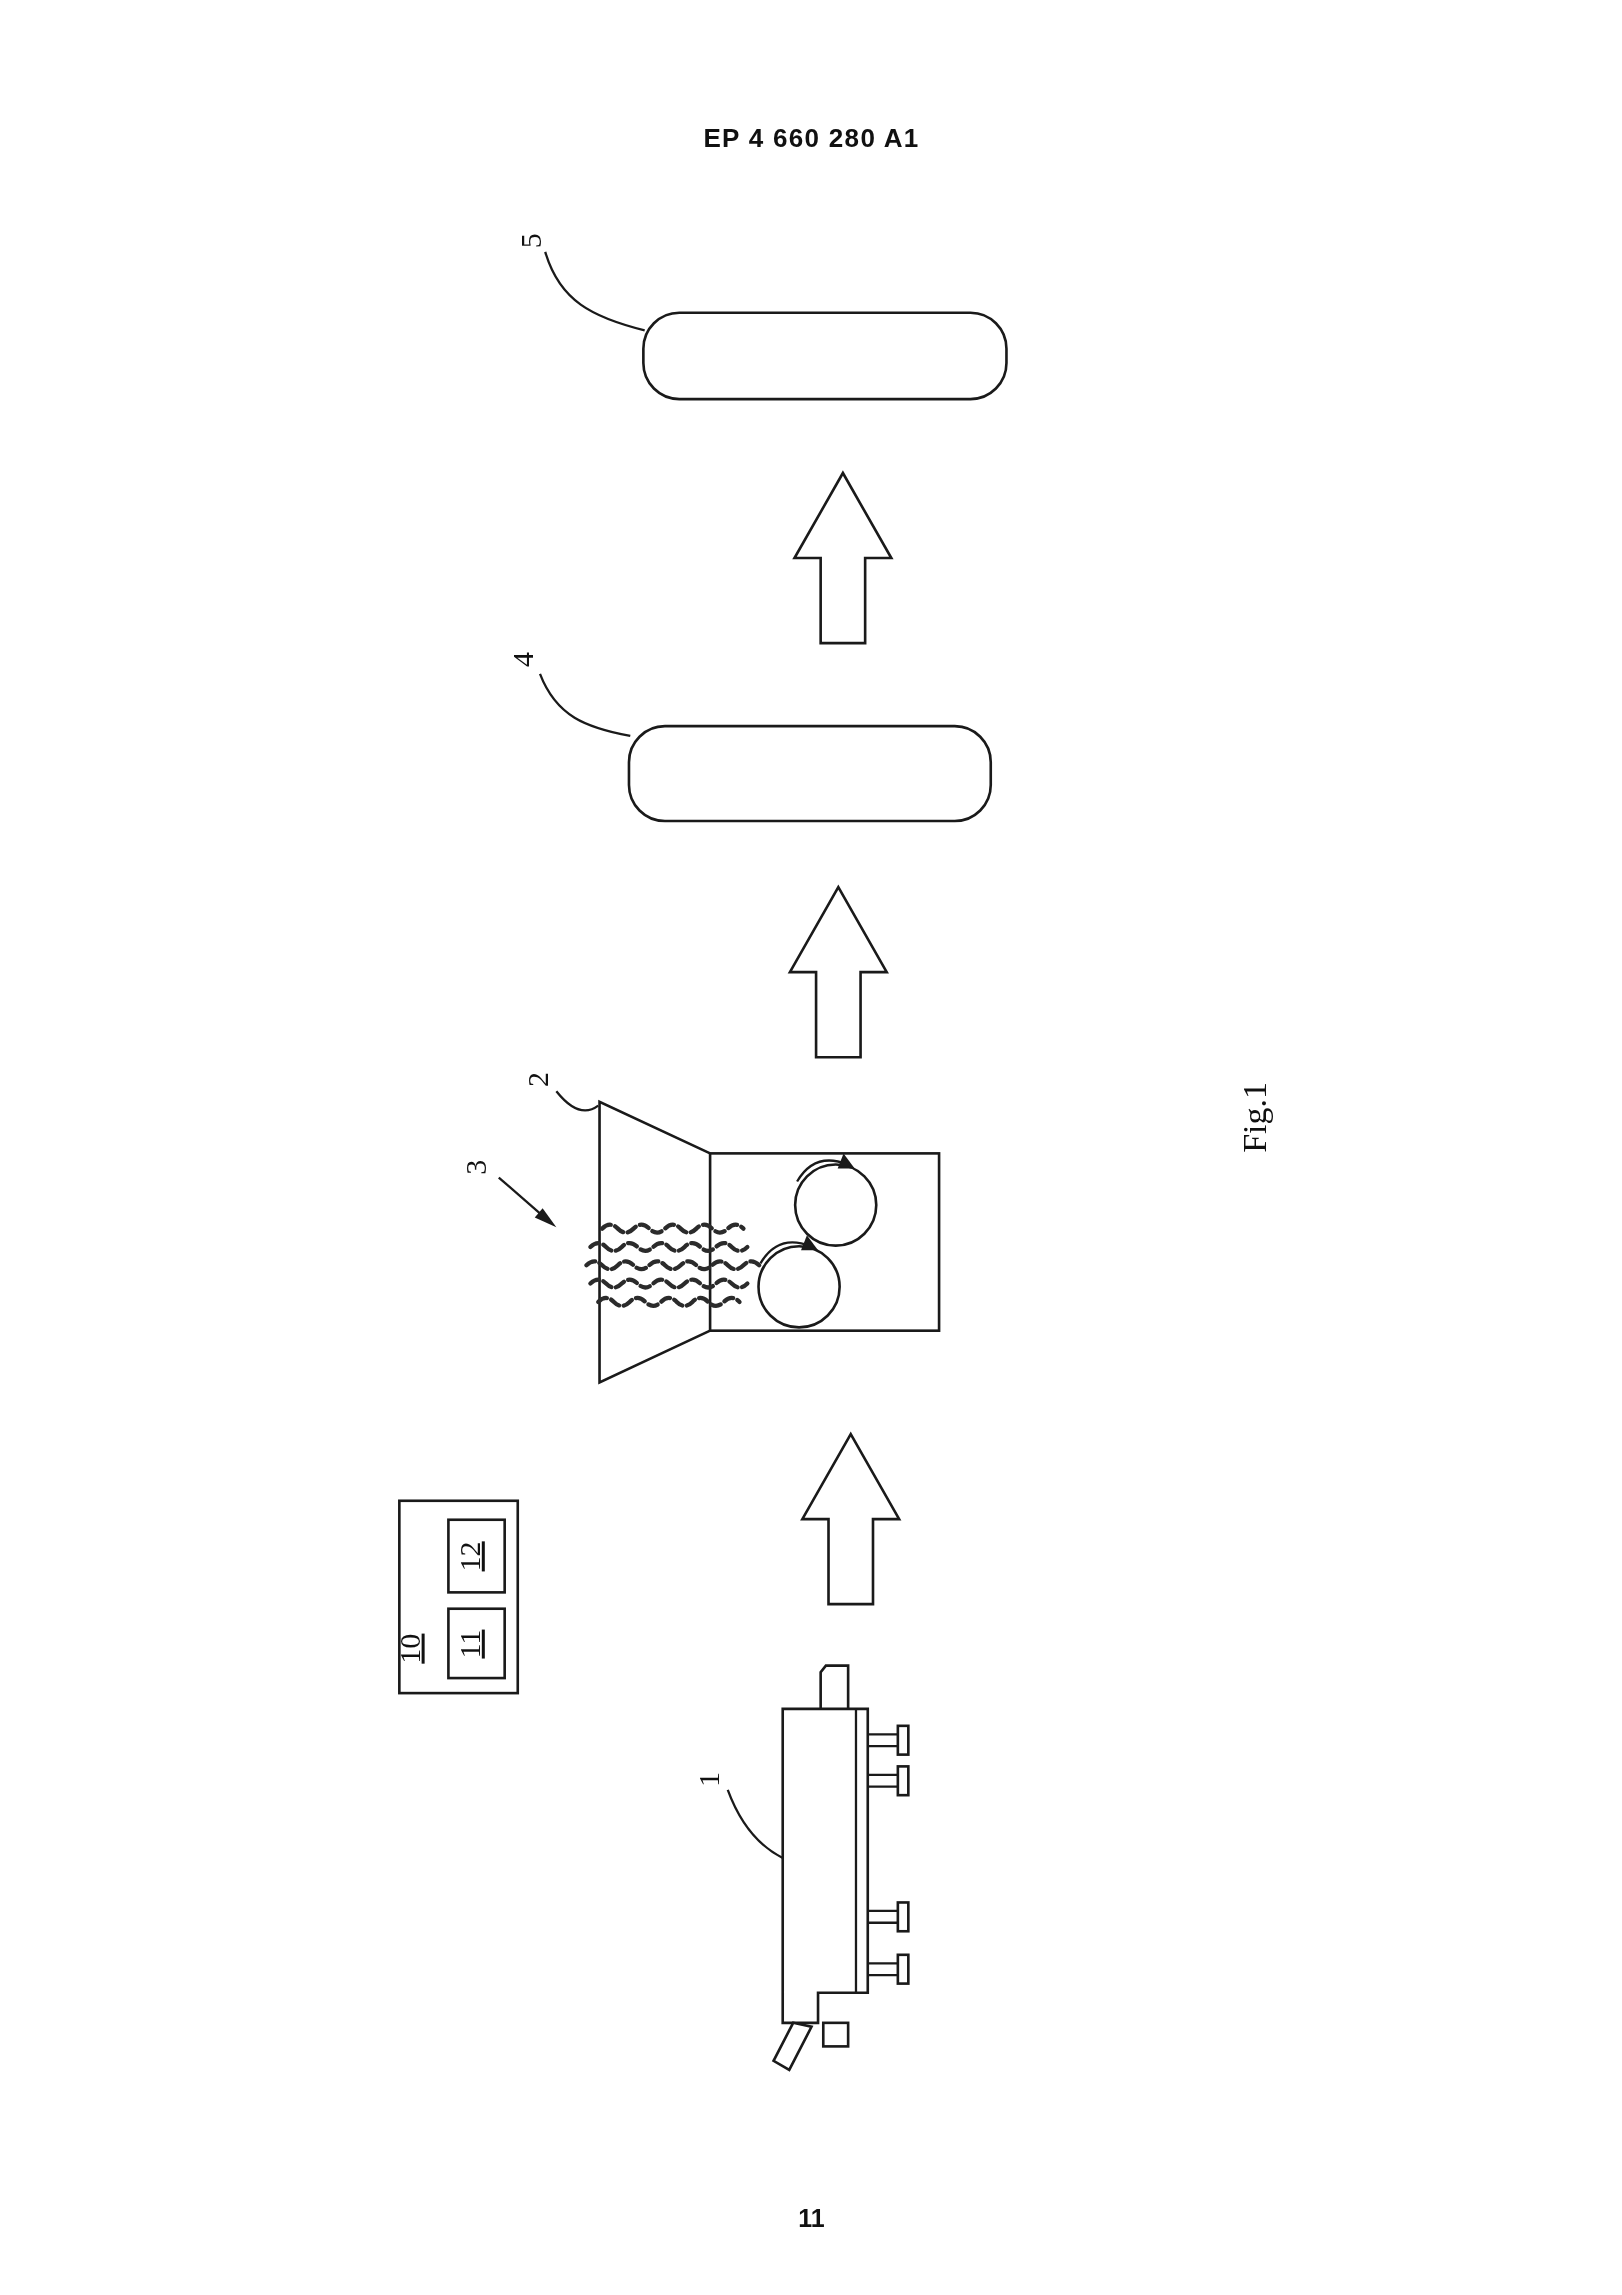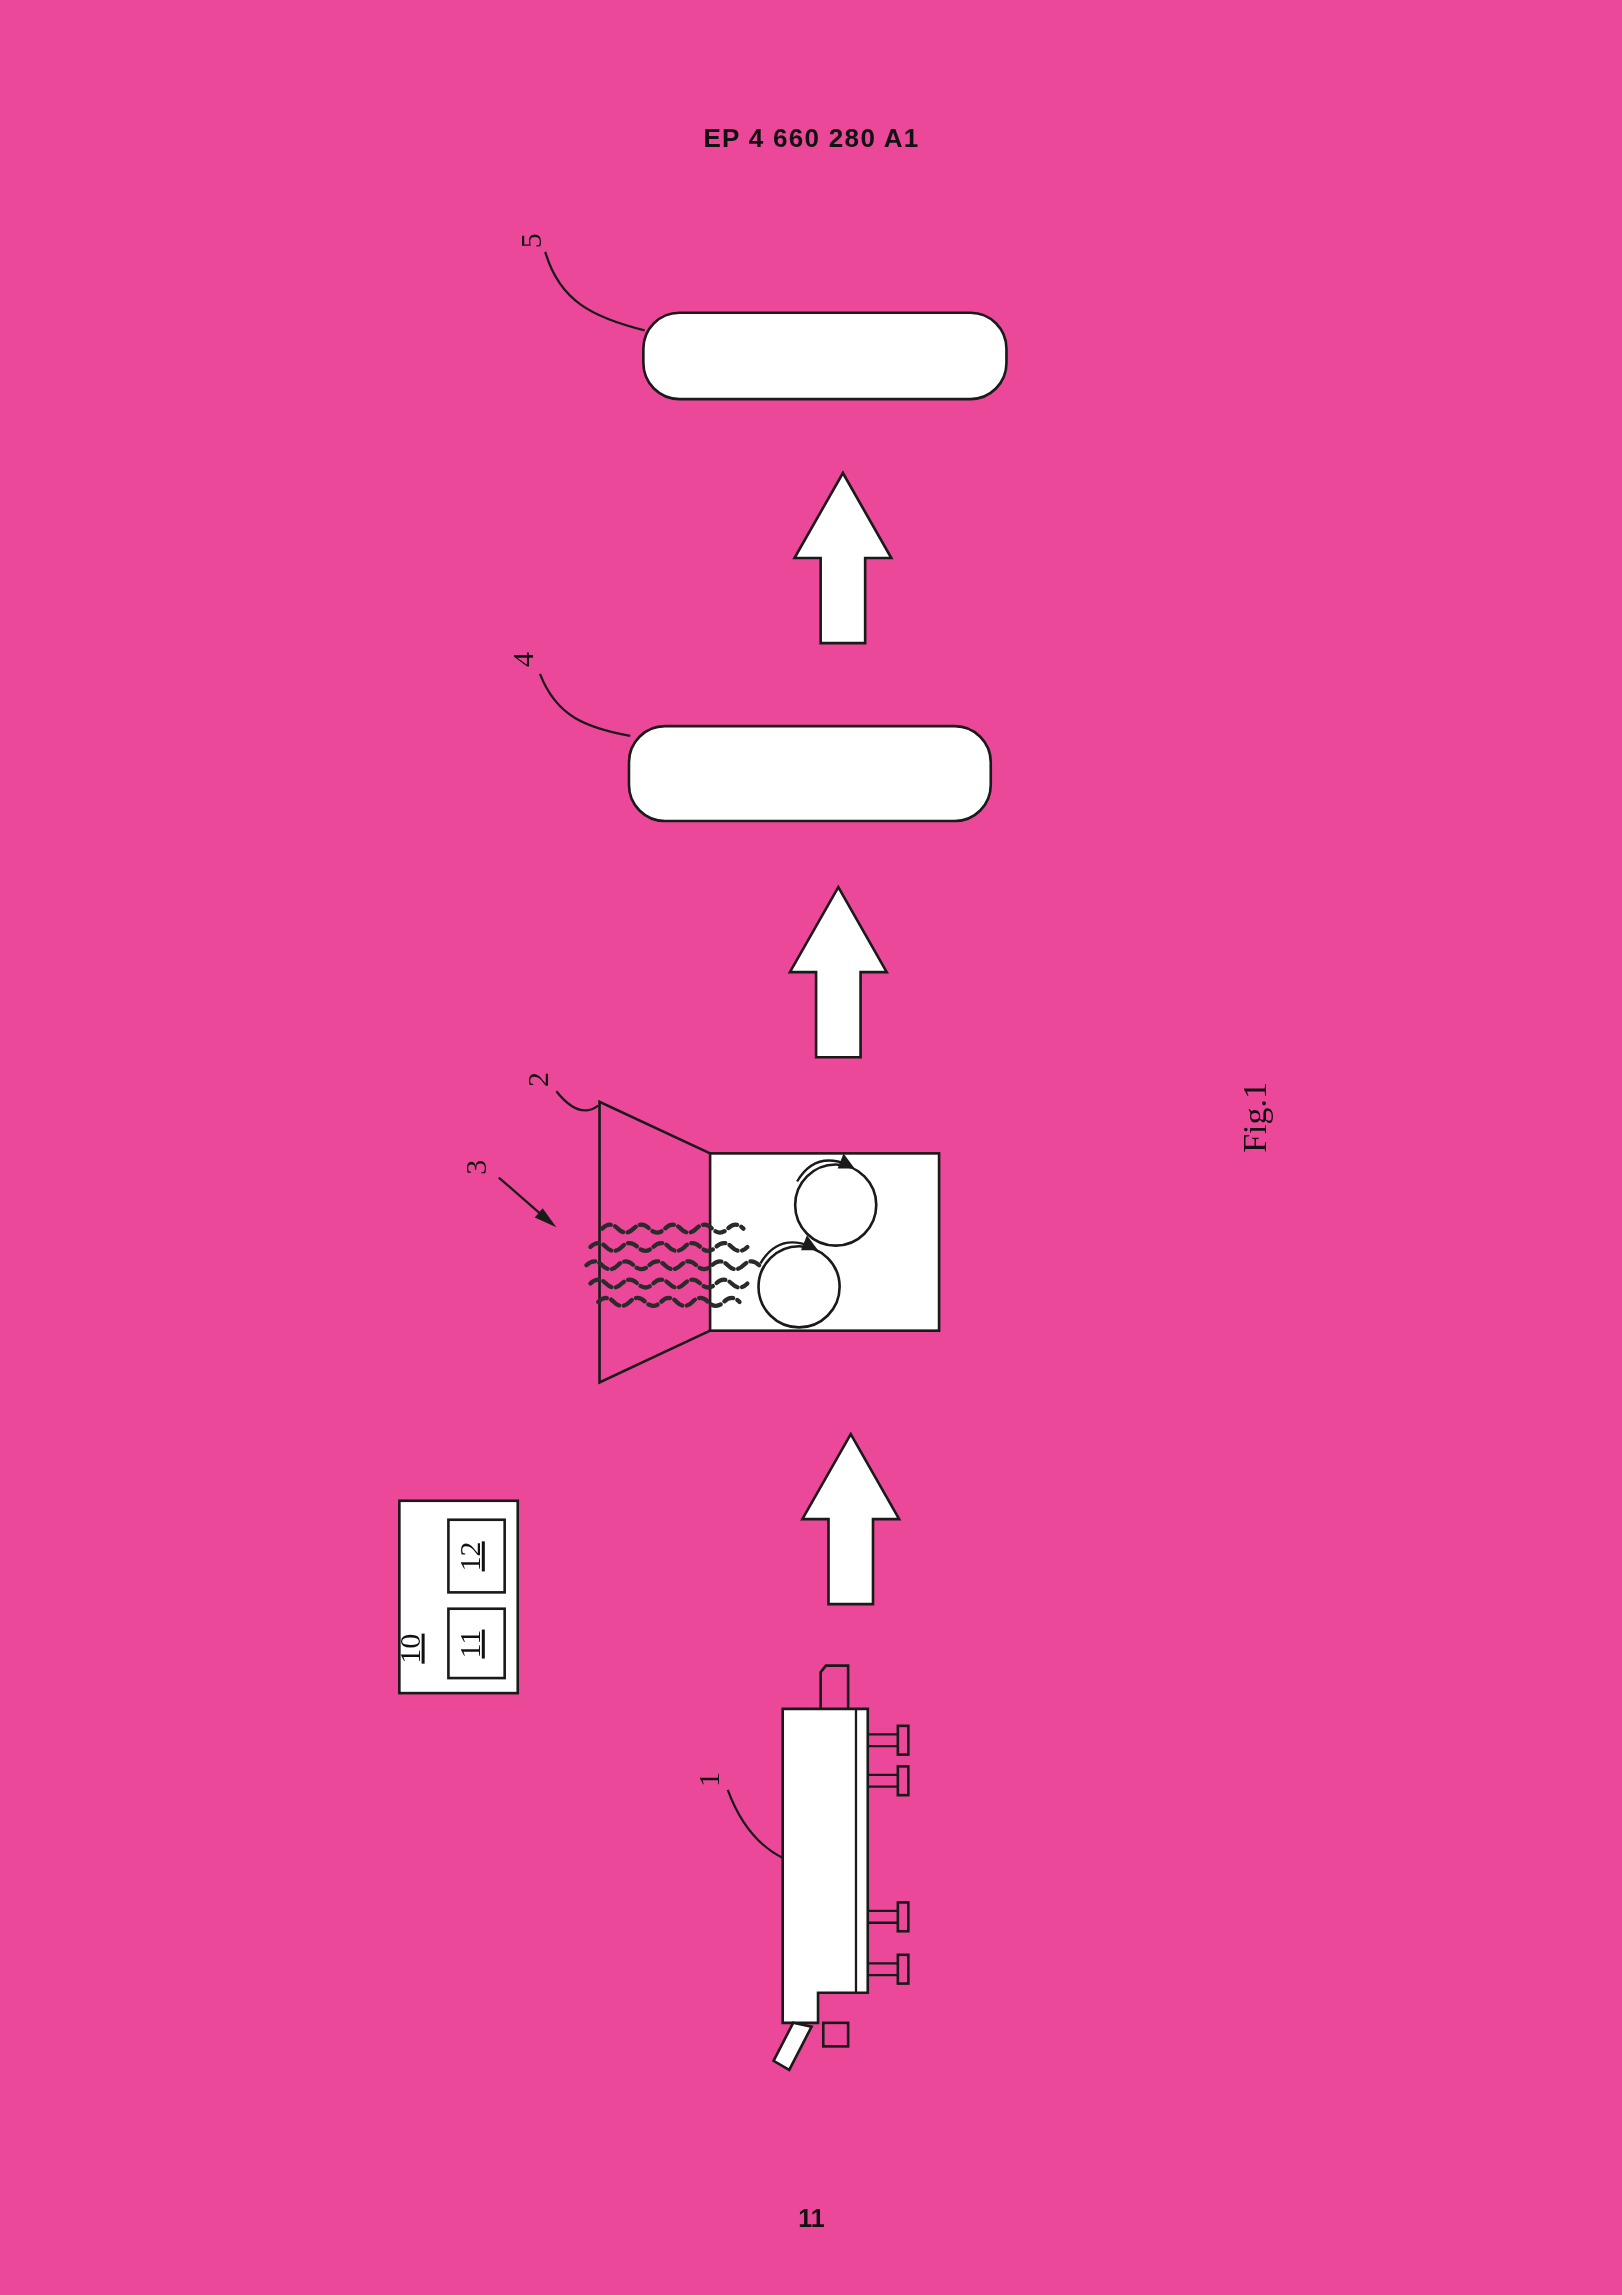--- a/index.html
+++ b/index.html
@@ -1,20 +1,20 @@
 <!DOCTYPE html>
 <html style="font-size:10.5px"><head>
 <meta charset="utf-8">
 <style>
   html, body { margin: 0; padding: 0; background: #e8e8e8; }
   .page {
     position: relative;
     width: 1623px;
     height: 2295px;
-    background: #ec4899;
+    background: #ffffff;
     font-family: "Liberation Sans", sans-serif;
     overflow: hidden;
   }
   .header {
     position: absolute;
     top: 123px; left: 0; right: 0;
     text-align: center;
     font-weight: bold;
     font-size: 26px;
     letter-spacing: 1.3px;

